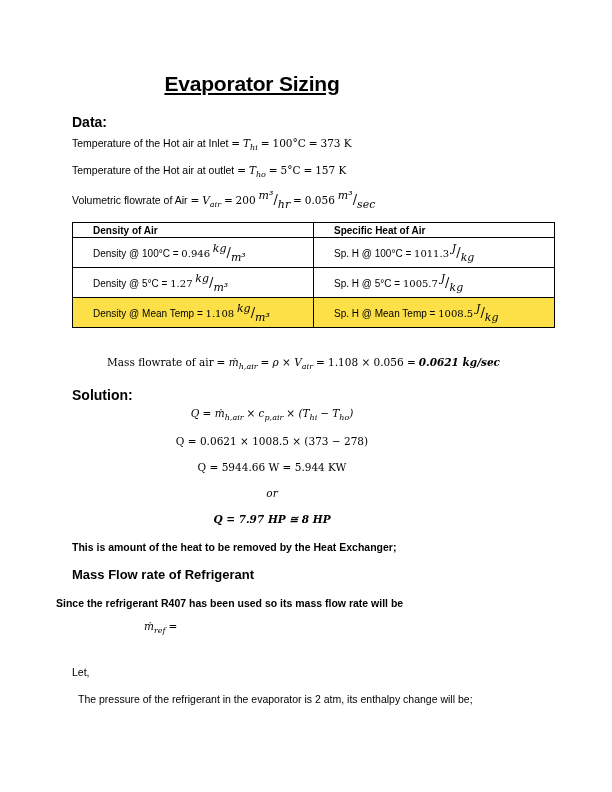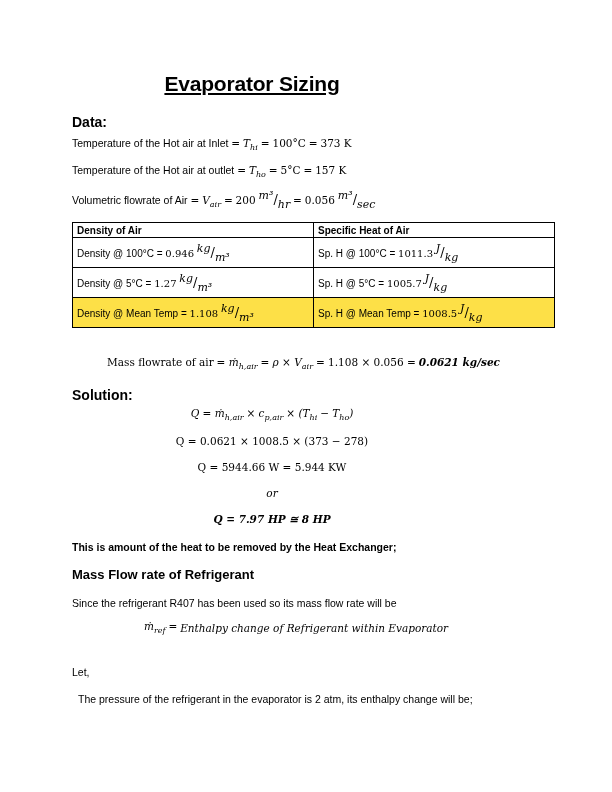--- a/index.html
+++ b/index.html
@@ -12,21 +12,21 @@
   .h3 { font-size: 13px; font-weight: bold; }
   .txt { font-size: 10.5px; white-space: nowrap; }
   .m { font-family: "DejaVu Serif", serif; font-style: italic; }
   .mn { font-family: "DejaVu Serif", serif; }
   .frac { display: inline-block; position: relative; font-family: "DejaVu Serif", serif; font-style: italic; }
   .frac .num { position: relative; top: -5px; font-size: 11px; }
   .frac .sl { font-style: normal; font-size: 13px; }
   .frac .den { position: relative; top: 4px; font-size: 11px; }
   sub { font-size: 8px; }
   table.tbl { position: absolute; left: 72px; top: 222px; width: 483px; border-collapse: collapse; }
-  table.tbl td { border: 1px solid #000; font-size: 10px; padding: 0 4px; white-space: nowrap; vertical-align: middle; }
+  table.tbl td { border: 1px solid #000; font-size: 10px; padding: 0 20px; white-space: nowrap; vertical-align: middle; }
   table.tbl tr.head td { height: 14px; font-weight: bold; }
   table.tbl tr.row td { height: 29px; }
   table.tbl tr.hl td { background: #fde047; }
   .center { left: 0; width: 544px; text-align: center; }
   .fracbig { display: inline-block; vertical-align: middle; text-align: center; font-family: "DejaVu Serif", serif; font-style: italic; font-size: 10.5px; }
   .fracbig .fn { display: block; border-bottom: 1px solid #000; padding: 0 2px 2px 2px; }
   .fracbig .fd { display: block; padding-top: 2px; }
 </style>
 </head>
 <body>
@@ -97,24 +97,23 @@
 </div>
 <div class="abs txt center mn" style="top:435px;">Q = 0.0621 × 1008.5 × (373 − 278)</div>
 <div class="abs txt center mn" style="top:461px;">Q = 5944.66 W = 5.944 KW</div>
 <div class="abs txt center m" style="top:487px;">or</div>
 <div class="abs txt center m" style="top:513px; font-weight:bold;">Q = 7.97 HP ≅ 8 HP</div>
 
 <div class="abs txt" style="left:72px; top:541px; font-weight:bold;">This is amount of the heat to be removed by the Heat Exchanger;</div>
 
 <div class="abs h3" style="left:72px; top:567px;">Mass Flow rate of Refrigerant</div>
 
-<div class="abs txt" style="left:72px; top:597px;">Since the refrigerant R407 has been used so its mass flow rate will be</div>
+<div class="abs txt" style="left:56px; top:597px;font-weight:bold;">Since the refrigerant R407 has been used so its mass flow rate will be</div>
 
 <div class="abs txt" style="left:144px; top:620px;">
   <span class="m">ṁ</span><sub class="m">ref</sub> <span class="mn">=</span>
   <span class="fracbig">
-    <span class="fd">Enthalpy change of Refrigerant within Evaporator</span>
   </span>
 </div>
 
 <div class="abs txt" style="left:72px; top:666px;">Let,</div>
 
 <div class="abs txt" style="left:78px; top:693px;">The pressure of the refrigerant in the evaporator is 2 atm, its enthalpy change will be;</div>
 
 </body></html>

